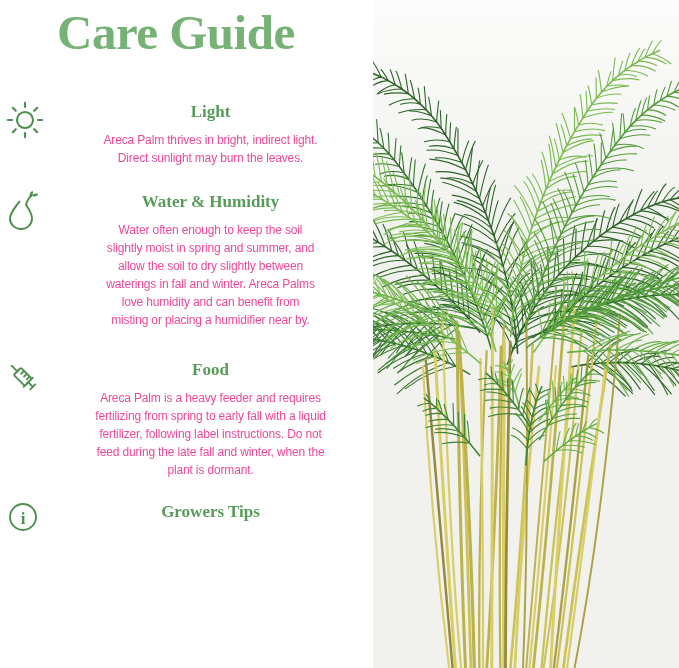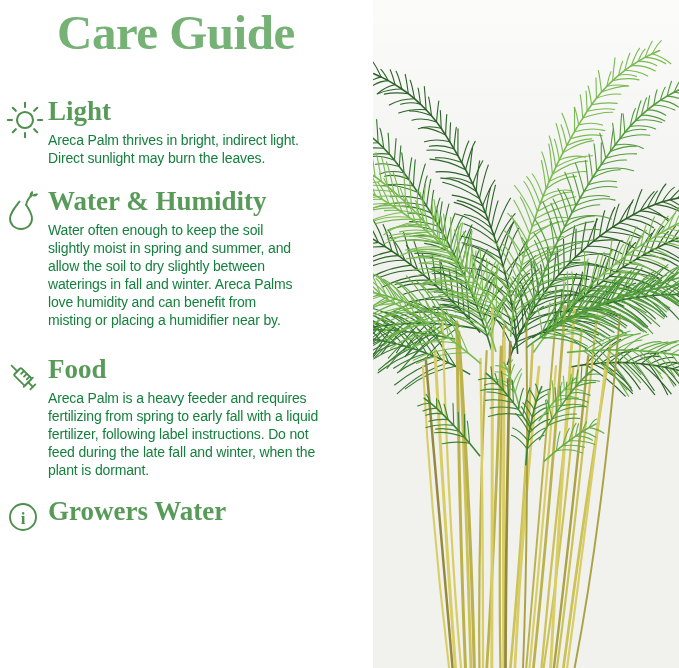--- a/index.html
+++ b/index.html
@@ -1,32 +1,32 @@
 <!DOCTYPE html>
 <html><head>
 <meta charset="utf-8">
 <style>
   html,body{margin:0;padding:0;}
   body{width:679px;height:668px;background:#ffffff;overflow:hidden;
        font-family:"Liberation Sans",sans-serif;}
   .page{position:relative;width:679px;height:668px;background:#ffffff;}
 
   
-  .left-col{position:absolute;left:0;top:0;width:373px;height:668px;}
+  .left-col{position:absolute;left:0;top:0;width:373px;height:668px;text-align:center;}
   .title{position:absolute;top:4px;left:57px;margin:0;
          font-family:"Liberation Serif",serif;font-weight:700;
          font-size:49px;line-height:58px;letter-spacing:-0.5px;color:#76b276;}
   .section{position:absolute;left:3px;right:0;display:flex;align-items:flex-start;}
   .sec-1{top:99px;}  .sec-2{top:189px;}  .sec-3{top:357px;}  .sec-4{top:499px;}
   .icon-box{width:45px;flex:0 0 45px;padding-top:0px;}
   .icon-box svg{display:block;}
   .sec-content{flex:1;}
   .sec-heading{margin:0 0 7px 0;font-family:"Liberation Serif",serif;
-         font-weight:700;font-size:27px;line-height:25px;color:#589b59;}
-  .sec-body{margin:0;font-size:14px;line-height:18px;color:#15803d;
+         font-weight:700;font-size:17px;line-height:25px;color:#589b59;}
+  .sec-body{margin:0;font-size:12px;line-height:18px;color:#ec4899;
          letter-spacing:-0.15px;white-space:pre;}
 
   
   #plant-svg{position:absolute;left:373px;top:0;width:306px;height:668px;display:block;}
 </style>
 </head>
 <body>
 
 <div class="page">
 
@@ -102,21 +102,21 @@
     </div>
 
     <div class="section sec-4">
       <div class="icon-box">
         <svg width="40" height="40" viewBox="0 0 40 40" fill="none">
           <circle cx="20" cy="18" r="13" stroke="#4e8f4e" stroke-width="1.9"></circle>
           <text x="20" y="24.5" text-anchor="middle" fill="#4e8f4e" font-family="Liberation Serif, serif" font-size="17" font-weight="700">i</text>
         </svg>
       </div>
       <div class="sec-content">
-        <h2 class="sec-heading">Growers Water</h2>
+        <h2 class="sec-heading">Growers Tips</h2>
       </div>
     </div>
 
   </div>
 
   <svg id="plant-svg" viewBox="0 0 306 668" role="img">
     <defs>
       <linearGradient id="fadeTop" x1="0" y1="0" x2="0" y2="1">
         <stop offset="0" stop-color="#ffffff" stop-opacity="0.75"></stop>
         <stop offset="1" stop-color="#ffffff" stop-opacity="0"></stop>

